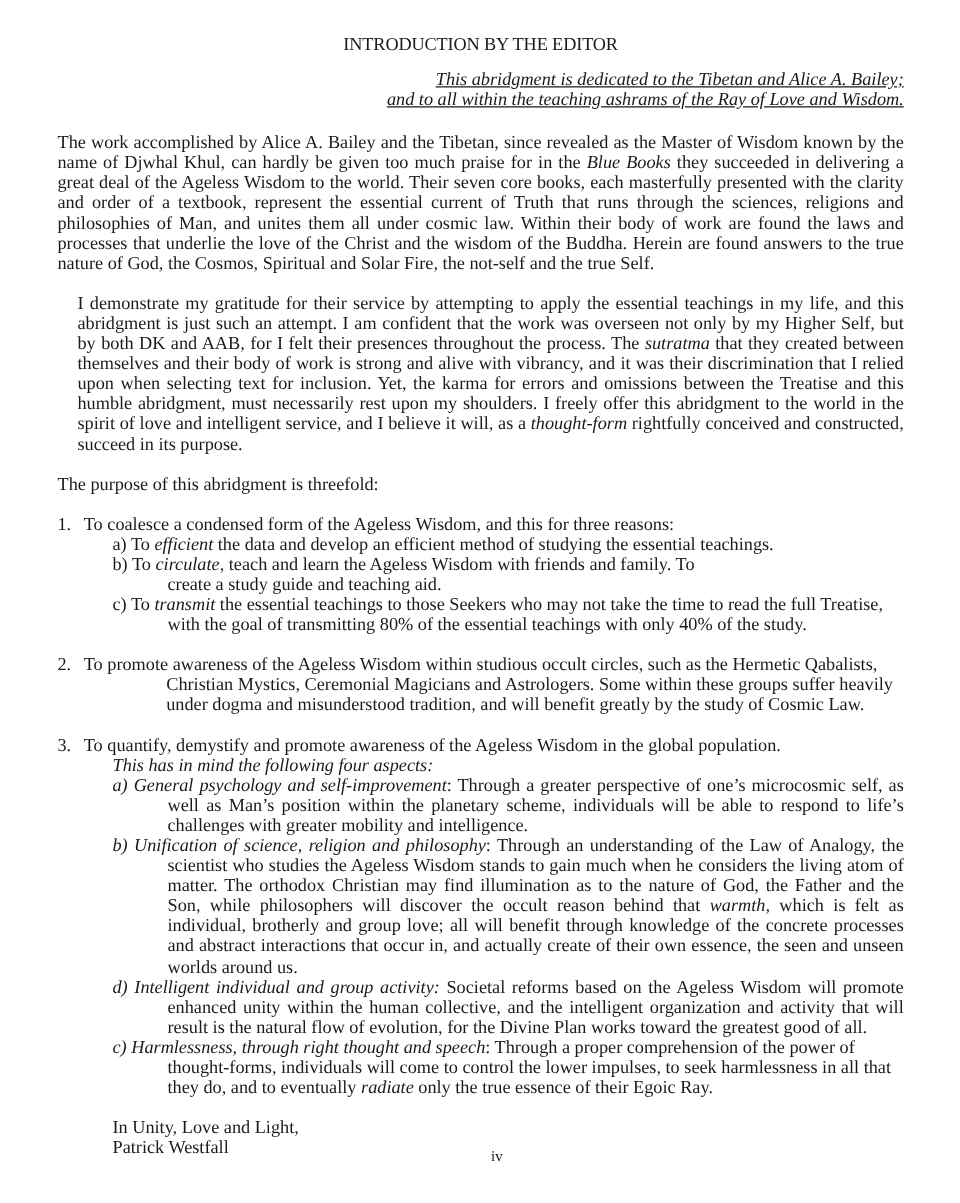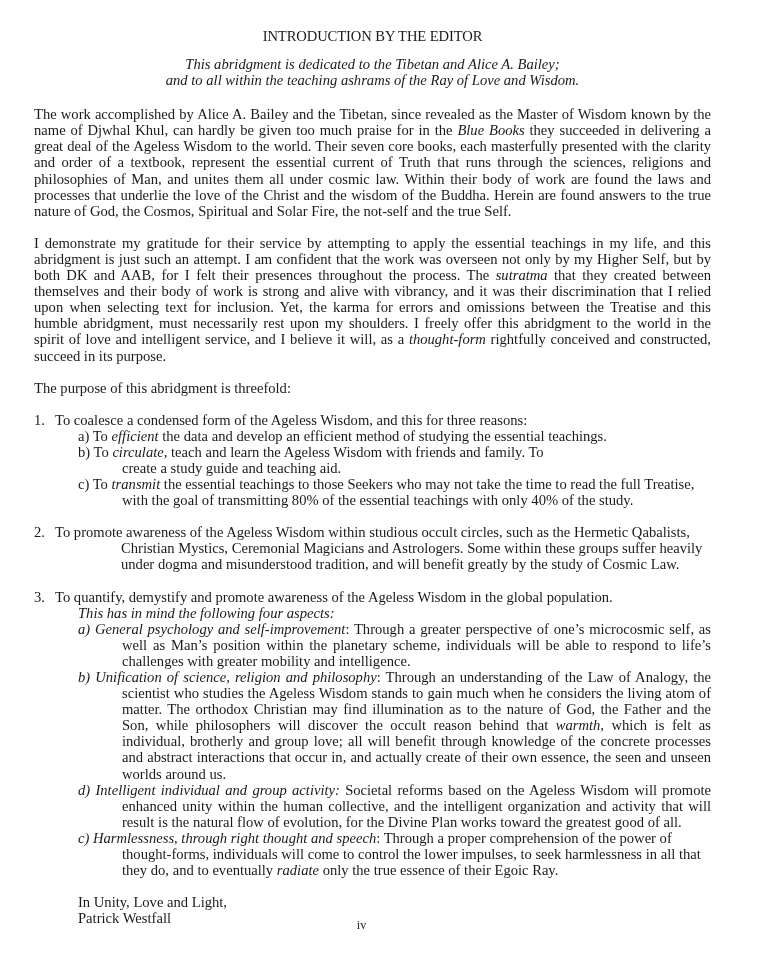--- a/index.html
+++ b/index.html
@@ -1,38 +1,38 @@
 <!DOCTYPE html>
 <html><head>
 <meta charset="utf-8">
 <style>
   html, body { margin: 0; padding: 0; background: #ffffff; }
   body { width: 768px; height: 962px; overflow: hidden; position: relative; }
   .page {
-    position: absolute; left: 34px; top: 28px; width: 677px;
+    position: absolute; left: 46px; top: 28px; width: 677px;
     font-family: "Liberation Serif", "DejaVu Serif", serif;
     font-size: 14.6px; line-height: 16.1px; color: #1a1a1a;
   }
   .title { text-align: center; margin: 0; height: 18px; letter-spacing: -0.1px; }
-  .dedication { text-align: center; font-style: italic; margin-top: 10px; }
+  .dedication { text-align: right; font-style: italic; margin-top: 10px; text-decoration: underline; }
   .dedication div { height: 16.1px; }
   p { margin: 0; text-align: justify; }
   .para1 { margin-top: 18px; }
-  .para2 { margin-top: 16px; }
+  .para2 { margin-top: 16px; margin-left: 16px; }
   .para3 { margin-top: 16px; }
   .list { margin-top: 16px; }
   .item { margin-bottom: 16px; }
   .item-head { display: flex; }
   .num { width: 21px; flex: none; }
   .lvl2 { padding-left: 88px; text-indent: -44px; text-align: justify; }
   .lvl2.ragged { text-align: left; }
   .indent1 { margin-left: 44px; font-style: italic; }
   .closing { margin-left: 44px; margin-top: 0; }
   .closing div { height: 16.1px; }
-  .page-num { position: absolute; left: 0; width: 723px; top: 918px; text-align: center; font-family: "Liberation Serif", serif; font-size: 12px; color: #1a1a1a; }
+  .page-num { position: absolute; left: 0; width: 723px; top: 918px; text-align: center; font-family: "Liberation Serif", serif; font-size: 12px; color: #1a1a1a; padding-left: 36px; }
   i { font-style: italic; }
 </style>
 </head>
 <body>
 
 <div class="page">
   <h1 class="title" style="font-size:14.6px;font-weight:normal;">INTRODUCTION BY THE EDITOR</h1>
 
   <div class="dedication">
     <div>This abridgment is dedicated to the Tibetan and Alice A. Bailey;</div>

